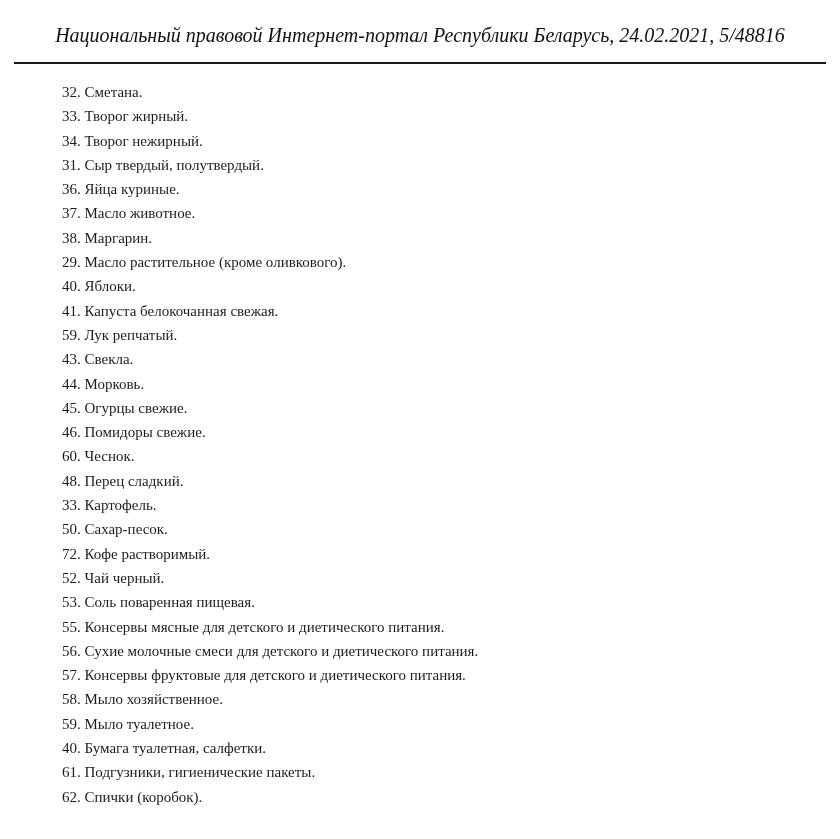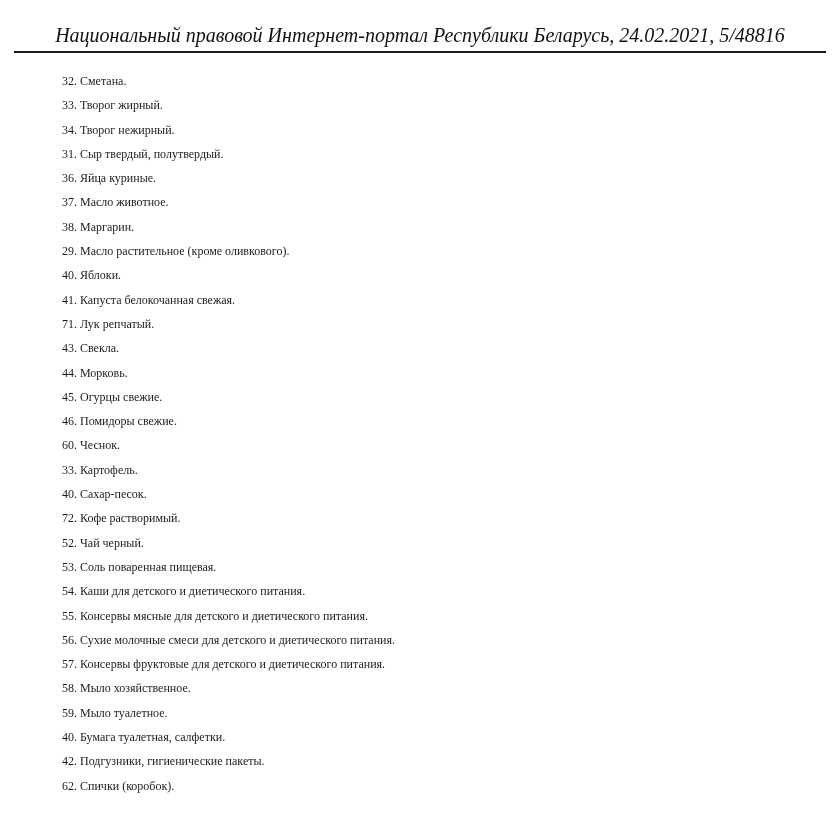--- a/index.html
+++ b/index.html
@@ -15,42 +15,42 @@
     color: #1c1c1c;
   }
   .page {
     width: 840px;
     height: 839px;
     background: #ffffff;
     box-sizing: border-box;
   }
   .doc-header {
     margin: 24px 14px 0 14px;
-    padding-bottom: 5px;
+    padding-bottom: 16px;
     text-align: center;
   }
   .doc-header-text {
     font-style: italic;
     font-size: 20px;
     line-height: 22px;
     color: #111111;
     white-space: nowrap;
   }
   .header-rule {
     height: 0;
     border-bottom: 2px solid #1a1a1a;
     margin: 0 14px;
   }
   .item-list {
     margin: 16px 20px 0 62px;
     padding: 0;
     list-style: none;
   }
   .item-list .li {
-    font-size: 12px;
+    font-size: 15px;
     line-height: 24.3px;
     color: #1c1c1c;
     white-space: nowrap;
   }
 </style>
 </head>
 <body>
 
 <div class="page">
 
@@ -64,35 +64,35 @@
     <div class="li">32. Сметана.</div>
     <div class="li">33. Творог жирный.</div>
     <div class="li">34. Творог нежирный.</div>
     <div class="li">31. Сыр твердый, полутвердый.</div>
     <div class="li">36. Яйца куриные.</div>
     <div class="li">37. Масло животное.</div>
     <div class="li">38. Маргарин.</div>
     <div class="li">29. Масло растительное (кроме оливкового).</div>
     <div class="li">40. Яблоки.</div>
     <div class="li">41. Капуста белокочанная свежая.</div>
-    <div class="li">71. Лук репчатый.</div>
+    <div class="li">59. Лук репчатый.</div>
     <div class="li">43. Свекла.</div>
     <div class="li">44. Морковь.</div>
     <div class="li">45. Огурцы свежие.</div>
     <div class="li">46. Помидоры свежие.</div>
     <div class="li">60. Чеснок.</div>
+    <div class="li">48. Перец сладкий.</div>
     <div class="li">33. Картофель.</div>
-    <div class="li">40. Сахар-песок.</div>
+    <div class="li">50. Сахар-песок.</div>
     <div class="li">72. Кофе растворимый.</div>
     <div class="li">52. Чай черный.</div>
     <div class="li">53. Соль поваренная пищевая.</div>
-    <div class="li">54. Каши для детского и диетического питания.</div>
     <div class="li">55. Консервы мясные для детского и диетического питания.</div>
     <div class="li">56. Сухие молочные смеси для детского и диетического питания.</div>
     <div class="li">57. Консервы фруктовые для детского и диетического питания.</div>
     <div class="li">58. Мыло хозяйственное.</div>
     <div class="li">59. Мыло туалетное.</div>
     <div class="li">40. Бумага туалетная, салфетки.</div>
-    <div class="li">42. Подгузники, гигиенические пакеты.</div>
+    <div class="li">61. Подгузники, гигиенические пакеты.</div>
     <div class="li">62. Спички (коробок).</div>
   </div>
 
 </div>
 
 </body></html>

